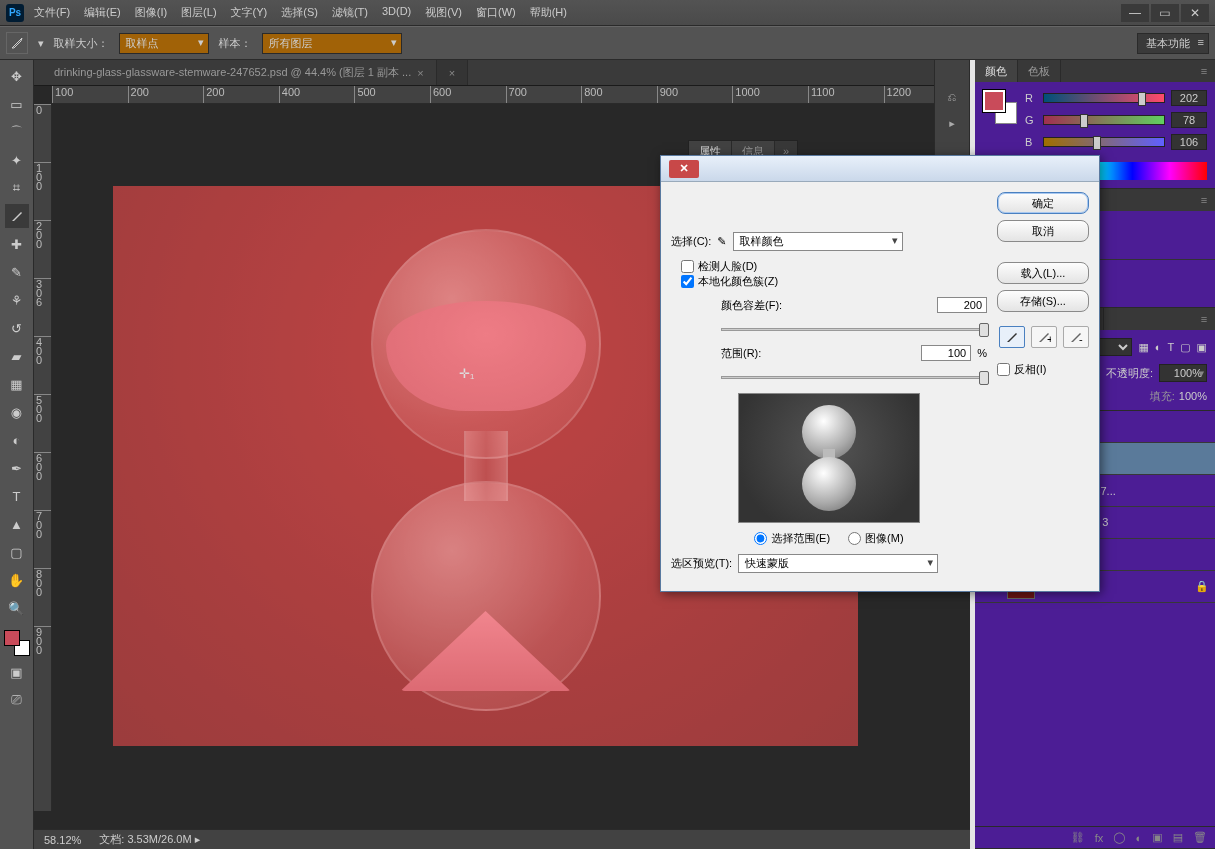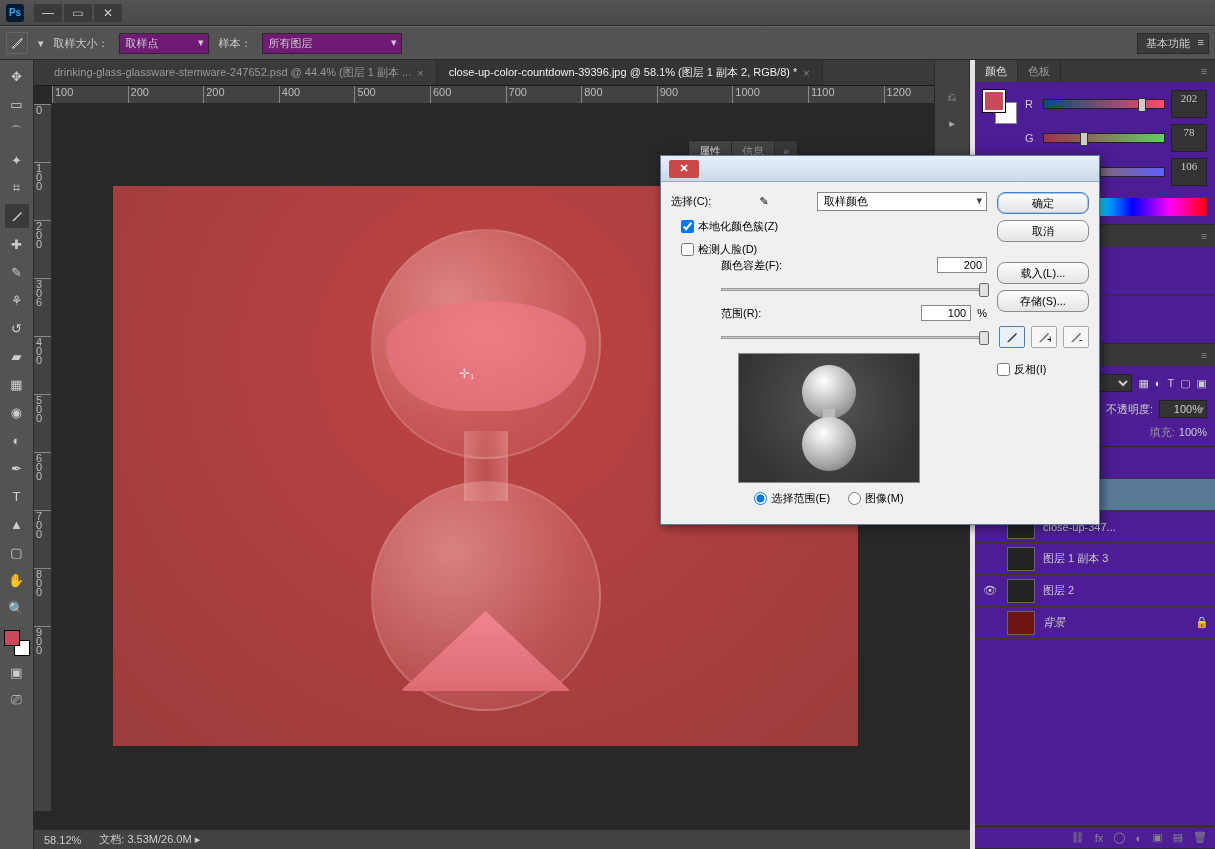--- a/index.html
+++ b/index.html
@@ -11,21 +11,21 @@
 .menu { display: flex; gap: 14px; flex: 1; }
 .menu span { color: #ccc; cursor: default; }
 .win-controls { display: flex; gap: 2px; }
 .win-btn { width: 28px; height: 18px; background: #3a3a3a; color: #ccc; display: flex; align-items: center; justify-content: center; font-size: 12px; }
 .win-btn.close { background: #3a3a3a; }
 
 
 .optionsbar { height: 34px; background: #535353; border-top: 1px solid #666; border-bottom: 1px solid #2a2a2a; display: flex; align-items: center; padding: 0 6px; gap: 10px; }
 .opt-tool { width: 22px; height: 22px; border: 1px solid #666; display: flex; align-items: center; justify-content: center; }
 .opt-label { color: #ccc; }
-.opt-select { background: #701a75; border: 1px solid #2a2a2a; color: #ccc; padding: 2px 20px 2px 6px; min-width: 90px; position: relative; }
+.opt-select { background: #a16207; border: 1px solid #2a2a2a; color: #ccc; padding: 2px 20px 2px 6px; min-width: 90px; position: relative; }
 .opt-select::after { content: "▾"; position: absolute; right: 4px; }
 .spacer { flex: 1; }
 .basic-fn { background: #3a3a3a; border: 1px solid #2a2a2a; padding: 2px 18px 2px 8px; position: relative; color:#ccc; }
 .basic-fn::after { content: "≡"; position: absolute; right: 4px; }
 
 
 .leftcol { position: absolute; left: 0; top: 60px; bottom: 0; width: 34px; background: #535353; border-right: 1px solid #2a2a2a; padding-top: 4px; display: flex; flex-direction: column; gap: 4px; align-items: center; }
 .tool { width: 24px; height: 24px; display: flex; align-items: center; justify-content: center; color: #ccc; font-size: 13px; }
 .tool.active { background: #3a3a3a; }
 .fgbg { position: relative; width: 26px; height: 26px; margin-top: 6px; }
@@ -71,21 +71,21 @@
 .swatch-pair .fg2 { position: absolute; left: 0; top: 0; width: 22px; height: 22px; background: #c94b5a; border: 2px solid #fff; outline: 1px solid #000; }
 .swatch-pair .bg2 { position: absolute; right: 0; bottom: 0; width: 22px; height: 22px; background: #fff; border: 1px solid #888; }
 .sliders { flex: 1; display: flex; flex-direction: column; gap: 6px; }
 .srow { display: flex; align-items: center; gap: 6px; }
 .srow .lab { width: 12px; color: #ccc; }
 .srow .track { flex: 1; height: 10px; border: 1px solid #222; position: relative; }
 .srow .track .thumb { position: absolute; top: -2px; width: 8px; height: 14px; background: #ccc; border: 1px solid #333; }
 .track.r { background: linear-gradient(90deg,#005078,#ff4a6a); }
 .track.g { background: linear-gradient(90deg,#a03050,#60d060); }
 .track.b { background: linear-gradient(90deg,#a07000,#6060ff); }
-.srow .val { width: 36px; height: 28px; background: #333; border: 1px solid #222; color: #ccc; text-align: center; line-height: 14px; font-family: Liberation Serif, serif; }
+.srow .val { width: 36px; height: 16px; background: #333; border: 1px solid #222; color: #ccc; text-align: center; line-height: 14px; }
 .spectrum { height: 18px; margin: 4px 8px 8px; background: linear-gradient(90deg, red, yellow, lime, cyan, blue, magenta, red); }
 .mini-panel { height: 48px; padding: 6px 8px; display: flex; gap: 10px; align-items: center; }
 .mini-panel .ic { width: 20px; height: 20px; border: 1px solid #555; display: flex; align-items: center; justify-content: center; color: #999; }
 .layers-body { padding: 4px 0; }
 .layer-opts { display: flex; gap: 6px; padding: 4px 8px; align-items: center; }
 .layer-opts select { background: #333; color: #ccc; border: 1px solid #222; padding: 1px 4px; flex: 1; }
 .layer-opts .num { width: 48px; background: #333; border: 1px solid #222; color: #ccc; text-align: right; padding: 0 4px; height: 18px; line-height: 16px; position: relative; }
 .layer-opts .num::after { content: "▾"; position: absolute; right: 2px; color: #888; }
 .lock-row { display: flex; gap: 4px; padding: 2px 8px 6px; align-items: center; border-bottom: 1px solid #2a2a2a; }
 .lock-row span { color: #999; }
@@ -104,21 +104,21 @@
 .dialog { position: absolute; left: 660px; top: 155px; width: 440px; background: #f0f0f0; border: 1px solid #5a7aa0; box-shadow: 2px 2px 10px rgba(0,0,0,0.5); color: #000; }
 .dlg-title { height: 26px; background: linear-gradient(#e8f0fa,#cad8ea); display: flex; align-items: center; padding: 0 8px; border-bottom: 1px solid #9ab; }
 .dlg-title span { flex: 1; }
 .dlg-x { width: 30px; height: 18px; background: #c84848; color: #fff; display: flex; align-items: center; justify-content: center; border-radius: 2px; font-weight: bold; }
 .dlg-body { display: flex; padding: 10px; gap: 10px; }
 .dlg-left { flex: 1; }
 .dlg-right { width: 92px; display: flex; flex-direction: column; gap: 6px; }
 .dbtn { height: 22px; border: 1px solid #8a8a8a; background: linear-gradient(#fdfdfd,#e4e4e4); border-radius: 8px; display: flex; align-items: center; justify-content: center; }
 .dbtn.primary { border: 1px solid #4a80c0; box-shadow: 0 0 0 1px #a8c8f0 inset; }
 .drow { display: flex; align-items: center; gap: 6px; margin-bottom: 8px; }
-.drow.right { justify-content: space-between; }
+.drow.right { justify-content: flex-start; margin-top: 40px; }
 .dlabel { }
 .dselect { flex: none; border: 1px solid #888; background: #fff; padding: 1px 18px 1px 6px; min-width: 170px; position: relative; }
 .dselect.wide { min-width: 200px; }
 .dselect::after { content: "▾"; position: absolute; right: 4px; color: #444; }
 .dcheck { display: flex; align-items: center; gap: 4px; }
 .dcheck input { width: 13px; height: 13px; }
 .dnum { width: 50px; border: 1px solid #888; background: #fff; text-align: right; padding: 1px 4px; }
 .dslider { height: 16px; position: relative; margin: 0 0 8px 50px; }
 .dslider .tr { position: absolute; left: 0; right: 0; top: 7px; height: 3px; background: #ccc; border: 1px solid #999; }
 .dslider .th { position: absolute; top: 2px; width: 10px; height: 14px; background: #e0e0e0; border: 1px solid #666; border-radius: 2px; }
@@ -135,20 +135,33 @@
 .eyedrop.active { border: 1px solid #4a80c0; background: #e8f0fa; }
 .invertrow { display: flex; align-items: center; gap: 4px; }
 .floating-tabs { position: absolute; left: 688px; top: 140px; height: 22px; background: #383838; display: flex; border: 1px solid #222; }
 .floating-tabs .ptab { background: #424242; }
 </style>
 </head>
 <body>
 
 <div class="titlebar">
   <div class="ps-logo">Ps</div>
+  <div class="menu">
+    <span>文件(F)</span>
+    <span>编辑(E)</span>
+    <span>图像(I)</span>
+    <span>图层(L)</span>
+    <span>文字(Y)</span>
+    <span>选择(S)</span>
+    <span>滤镜(T)</span>
+    <span>3D(D)</span>
+    <span>视图(V)</span>
+    <span>窗口(W)</span>
+    <span>帮助(H)</span>
+  </div>
   <div class="win-controls">
     <div class="win-btn">—</div>
     <div class="win-btn">▭</div>
     <div class="win-btn close">✕</div>
   </div>
 </div>
 
 <div class="optionsbar">
   <div class="opt-tool">
     <svg width="14" height="14" viewBox="0 0 14 14">
@@ -197,21 +210,20 @@
   <div class="tool">⎚</div>
 </div>
 
 <div class="docarea">
   <div class="tabs">
     <div class="tab">
       <span>drinking-glass-glassware-stemware-247652.psd @ 44.4% (图层 1 副本 ...</span>
       <span class="x">×</span>
     </div>
     <div class="tab active">
-      <span>close-up-color-countdown-39396.jpg @ 58.1% (图层 1 副本 2, RGB/8) *</span>
       <span class="x">×</span>
     </div>
   </div>
   <div class="canvas-wrap">
     <div class="ruler-h">
       <div>100</div>
         <div>200</div>
         <div>200</div>
         <div>400</div>
         <div>500</div>
@@ -402,27 +414,27 @@
   <div class="dlg-title">
     <div class="dlg-x">✕</div>
   </div>
   <div class="dlg-body">
     <div class="dlg-left">
       <div class="drow right">
         <span class="dlabel">选择(C):</span>
         <span>✎</span>
         <div class="dselect">取样颜色</div>
       </div>
+      <div class="dcheck" style="margin-left:10px">
+        <input type="checkbox" style="">
+        <span>检测人脸(D)</span>
+      </div>
       <div class="dcheck" style="margin-left:10px;margin-bottom:8px">
         <input type="checkbox" checked="" style="">
         <span>本地化颜色簇(Z)</span>
-      </div>
-      <div class="dcheck" style="margin-left:10px">
-        <input type="checkbox" style="">
-        <span>检测人脸(D)</span>
       </div>
       <div class="drow" style="padding-left:50px">
         <span class="dlabel">颜色容差(F):</span>
         <div style="flex:1"></div>
         <input class="dnum" value="200" style="">
       </div>
       <div class="dslider">
           <div class="tr"></div>
           <div class="th" style="left:97%"></div>
         </div>
@@ -445,20 +457,24 @@
       </div>
       <div class="radios">
         <label>
             <input type="radio" name="pv" checked="" style=""> 
             <span>选择范围(E)</span>
           </label>
         <label>
             <input type="radio" name="pv" style=""> 
             <span>图像(M)</span>
           </label>
+      </div>
+      <div class="drow">
+        <span class="dlabel">选区预览(T):</span>
+        <div class="dselect wide">快速蒙版</div>
       </div>
     </div>
     <div class="dlg-right">
       <div class="dbtn primary">确定</div>
       <div class="dbtn">取消</div>
       <div style="height:8px"></div>
       <div class="dbtn">载入(L)...</div>
       <div class="dbtn">存储(S)...</div>
       <div class="eyedrops">
         <div class="eyedrop active">

